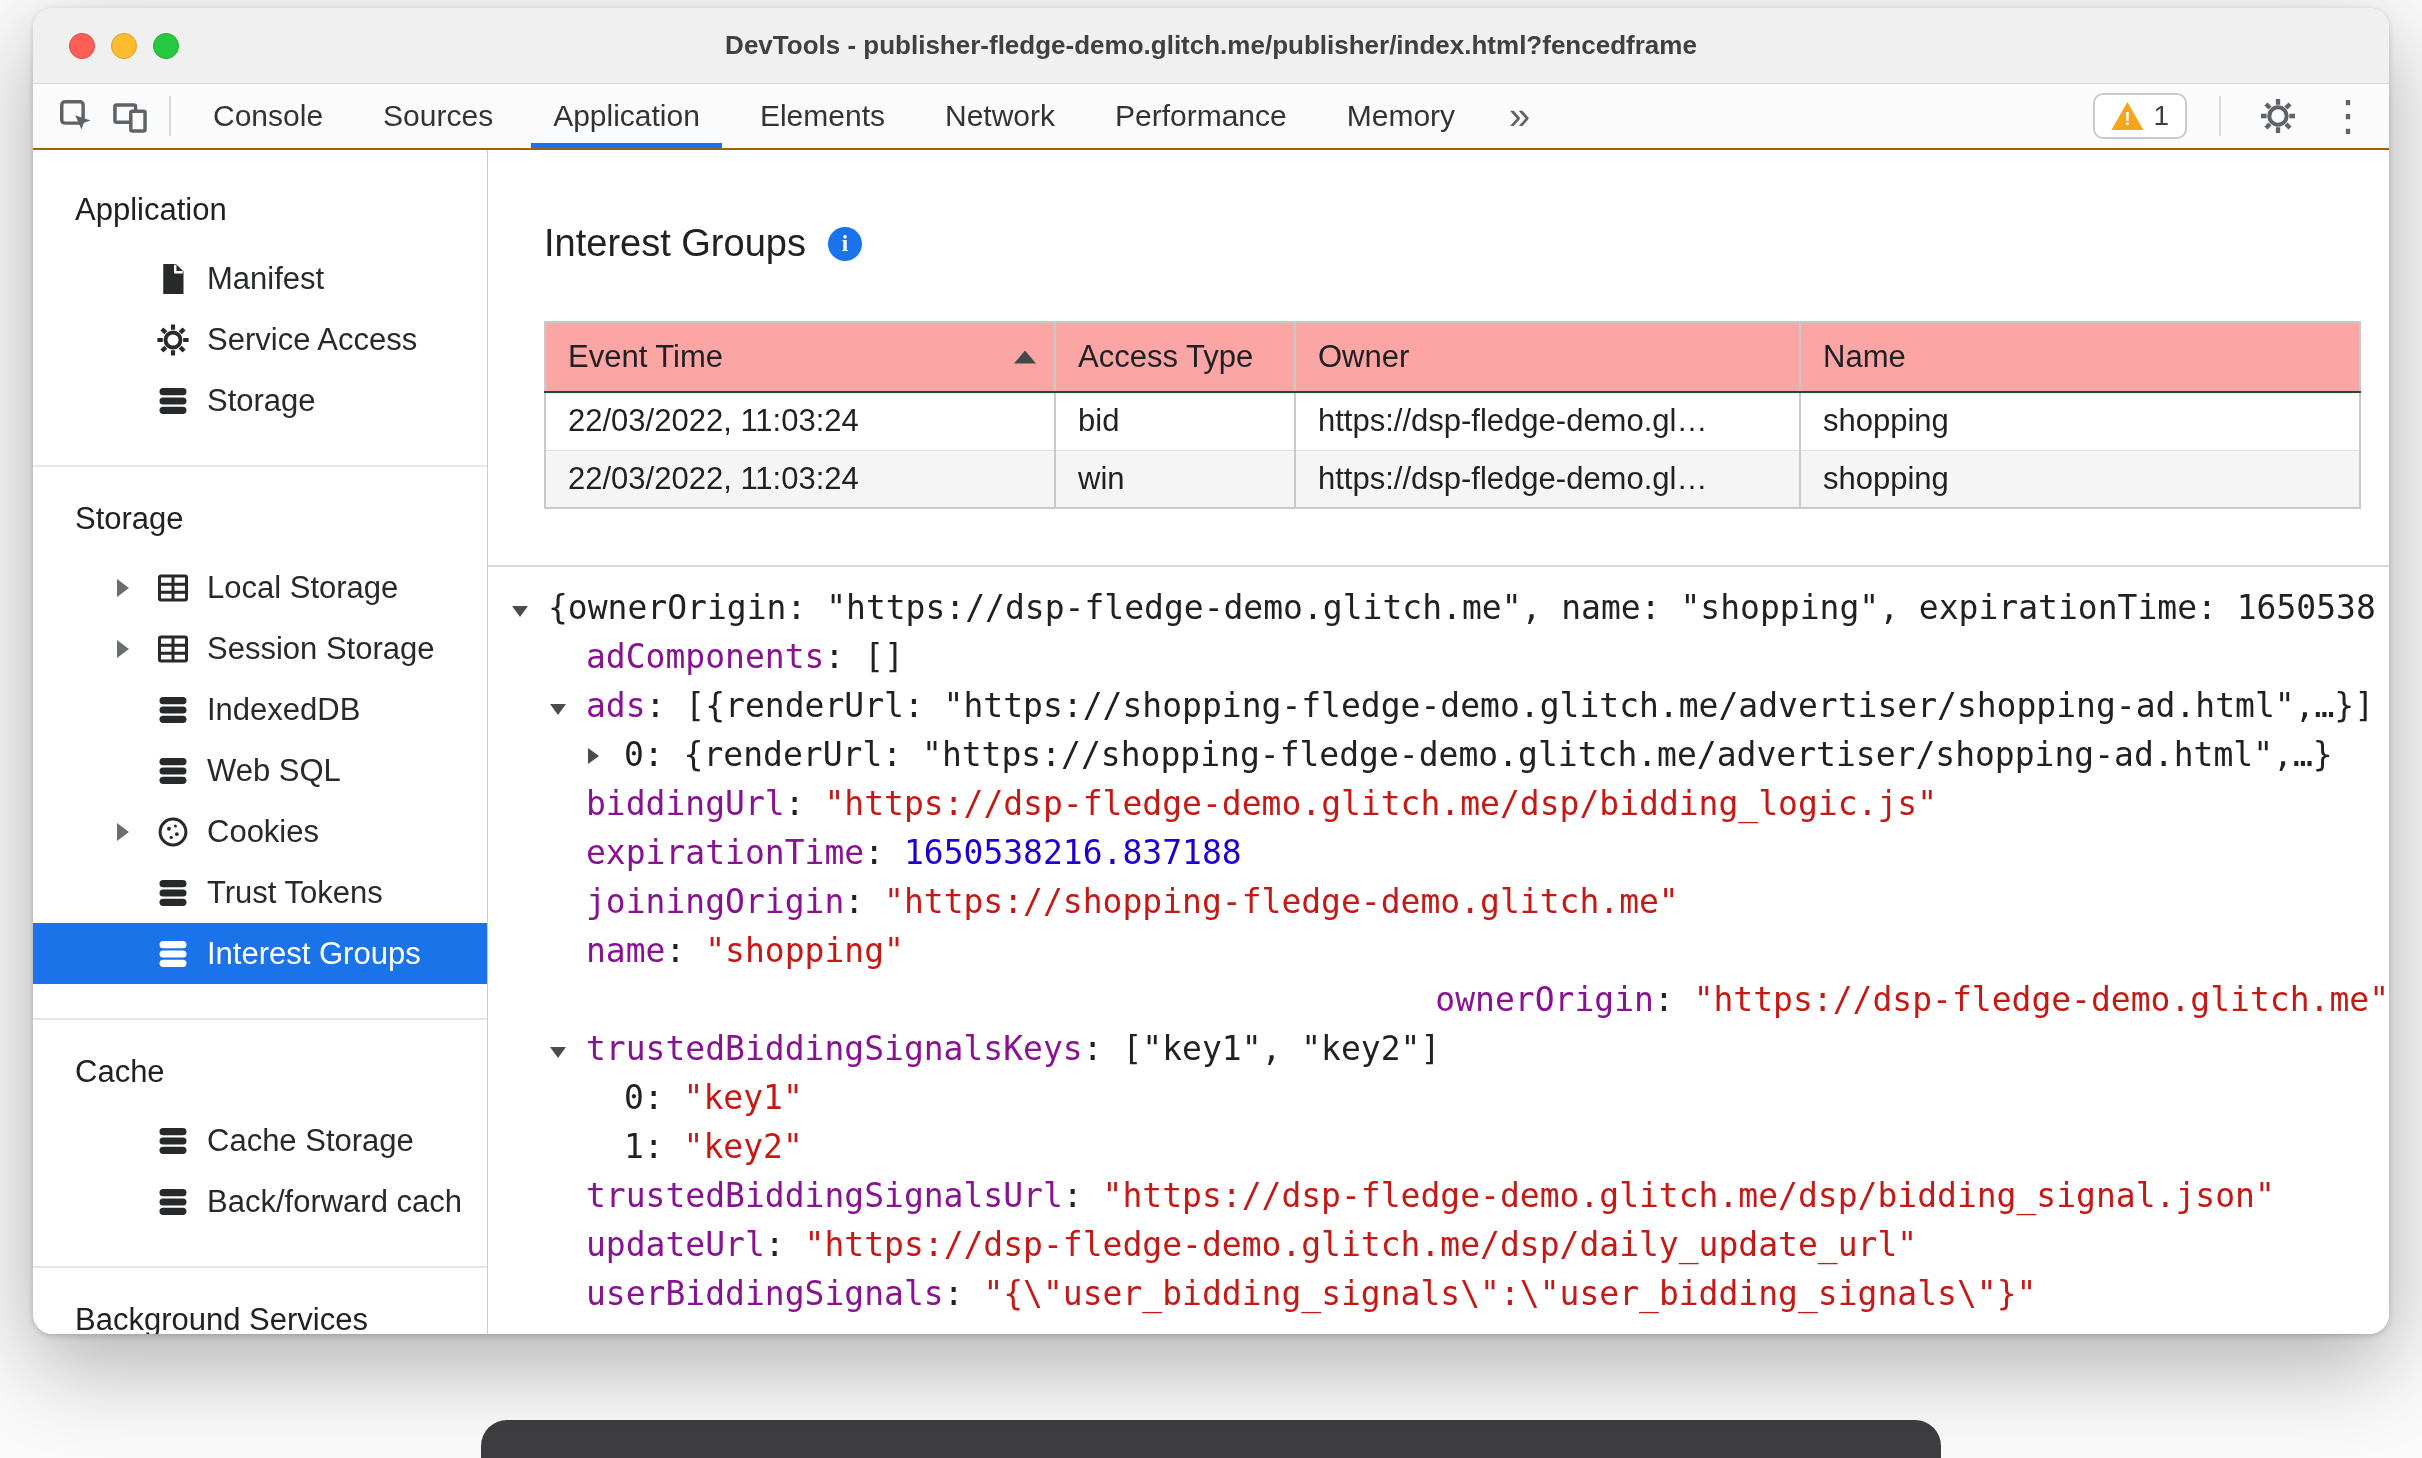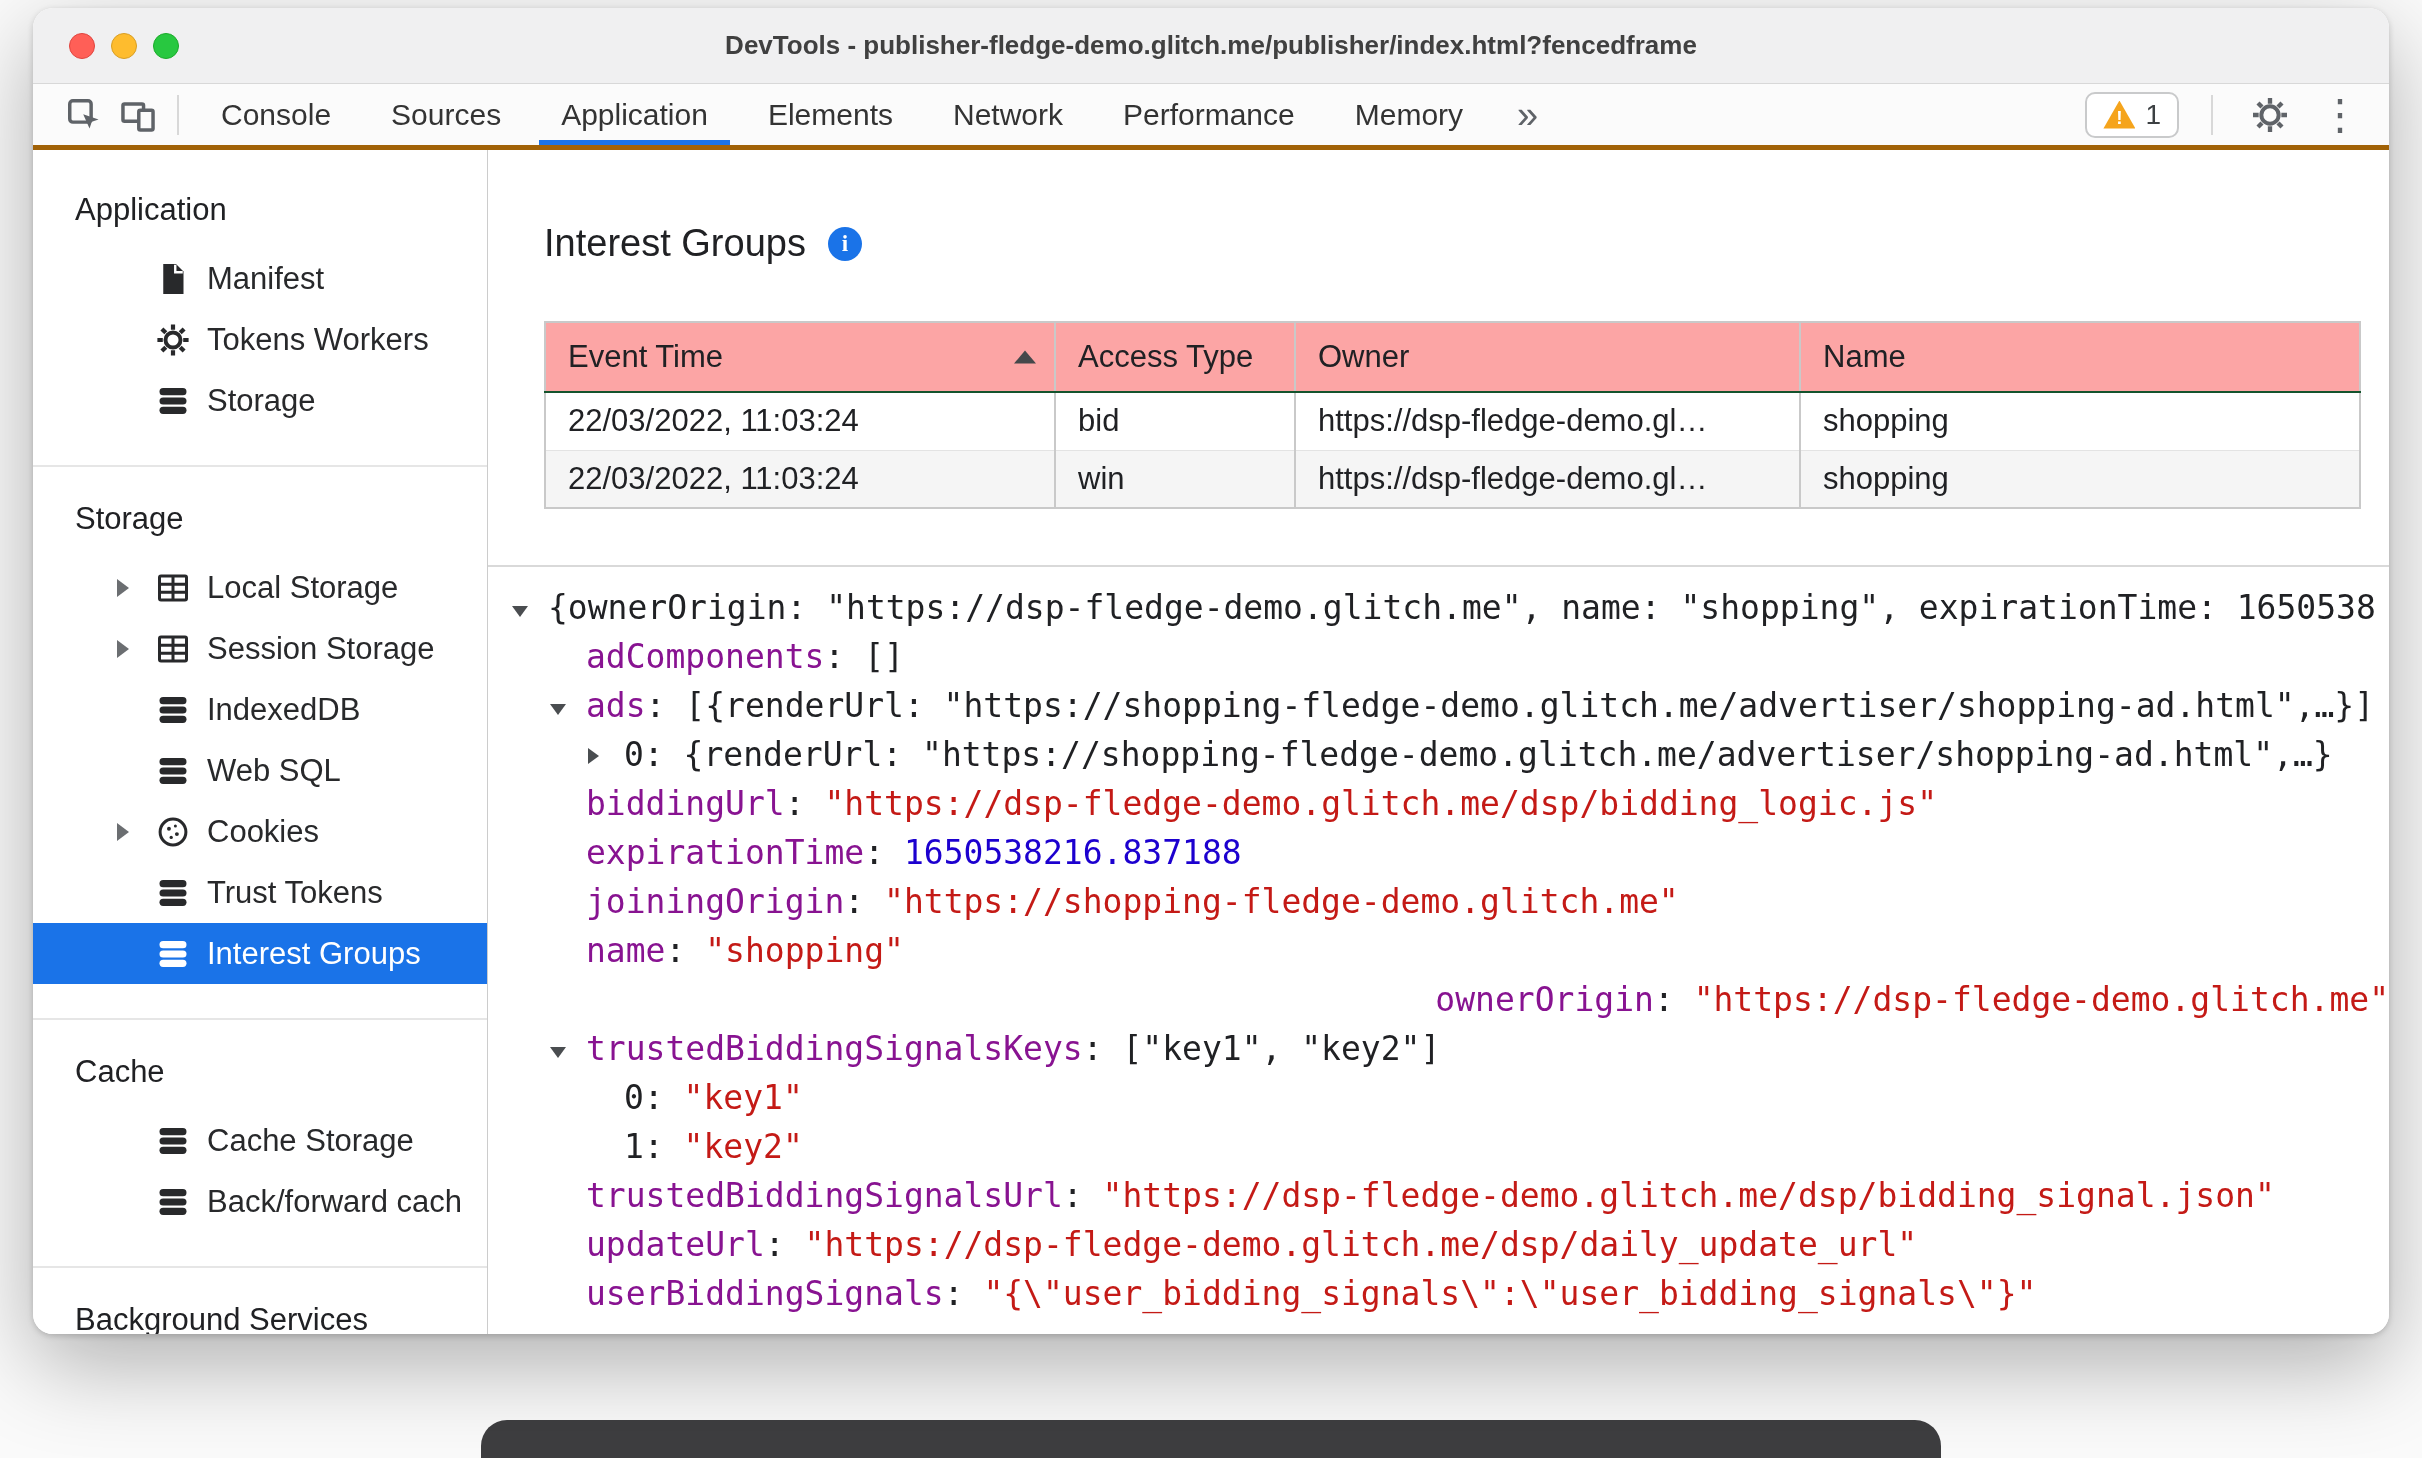--- a/index.html
+++ b/index.html
@@ -17,22 +17,22 @@
   .titlebar{height:76px;flex:0 0 76px;background:#f0f0f1;border-bottom:1px solid #d8d8d8;
             display:flex;align-items:center;justify-content:center;position:relative}
   .traffic{position:absolute;left:36px;top:0;height:100%;display:flex;align-items:center;gap:16px}
   .tl{width:26px;height:26px;border-radius:50%;display:inline-block}
   .tl.red{background:#ff5f57;border:1px solid #e0443e}
   .tl.yellow{background:#febc2e;border:1px solid #d89e24}
   .tl.green{background:#28c840;border:1px solid #1aab29}
   .title{font-size:26px;font-weight:700;color:#404040}
 
   
-  .toolbar{height:66px;flex:0 0 66px;background:#fbfbfb;border-bottom:5px solid #a16207;
-           display:flex;align-items:center;padding:0 24px}
+  .toolbar{height:66px;flex:0 0 66px;background:#fbfbfb;border-bottom:2px solid #a16207;
+           display:flex;align-items:center;padding:0 16px}
   .tool-btn{width:54px;height:54px;display:flex;align-items:center;justify-content:center;color:#5f6368}
   .tool-btn svg{width:38px;height:38px}
   .vsep{width:2px;height:40px;background:#d8d8d8;margin:0 12px}
   .tabs{display:flex;height:100%}
   .tab{display:flex;align-items:center;padding:0 30px;font-size:30px;color:#333;position:relative}
   .tab.active::after{content:"";position:absolute;left:8px;right:8px;bottom:0;height:5px;background:#1a73e8}
   .more-tabs{font-size:38px;color:#5f6368;padding:0 24px;line-height:60px}
   .toolbar-right{margin-left:auto;display:flex;align-items:center;gap:20px}
   .warn-badge{display:flex;align-items:center;gap:10px;border:2px solid #c9cacb;border-radius:10px;
               padding:5px 16px;font-size:28px;color:#3c4043;background:#fff}
@@ -163,21 +163,21 @@
           <span class="side-label">Manifest</span>
         </div>
         <div class="side-item">
           <span class="side-arrow"></span>
           <span class="side-icon">
             <svg viewBox="0 0 24 24" fill="none" stroke="currentColor">
               <circle cx="12" cy="12" r="5" stroke-width="2.6"></circle>
               <path stroke-width="2.8" d="M12 1.6v3.6M12 18.8v3.6M1.6 12h3.6M18.8 12h3.6M4.6 4.6l2.6 2.6M16.8 16.8l2.6 2.6M19.4 4.6l-2.6 2.6M7.2 16.8l-2.6 2.6"></path>
             </svg>
           </span>
-          <span class="side-label">Tokens Workers</span>
+          <span class="side-label">Service Access</span>
         </div>
         <div class="side-item">
           <span class="side-arrow"></span>
           <span class="side-icon">
             <svg viewBox="0 0 24 24" fill="currentColor">
               <rect x="3" y="3.4" width="18" height="4.8" rx="2.4"></rect>
               <rect x="3" y="9.6" width="18" height="4.8" rx="2.4"></rect>
               <rect x="3" y="15.8" width="18" height="4.8" rx="2.4"></rect>
             </svg>
           </span>

